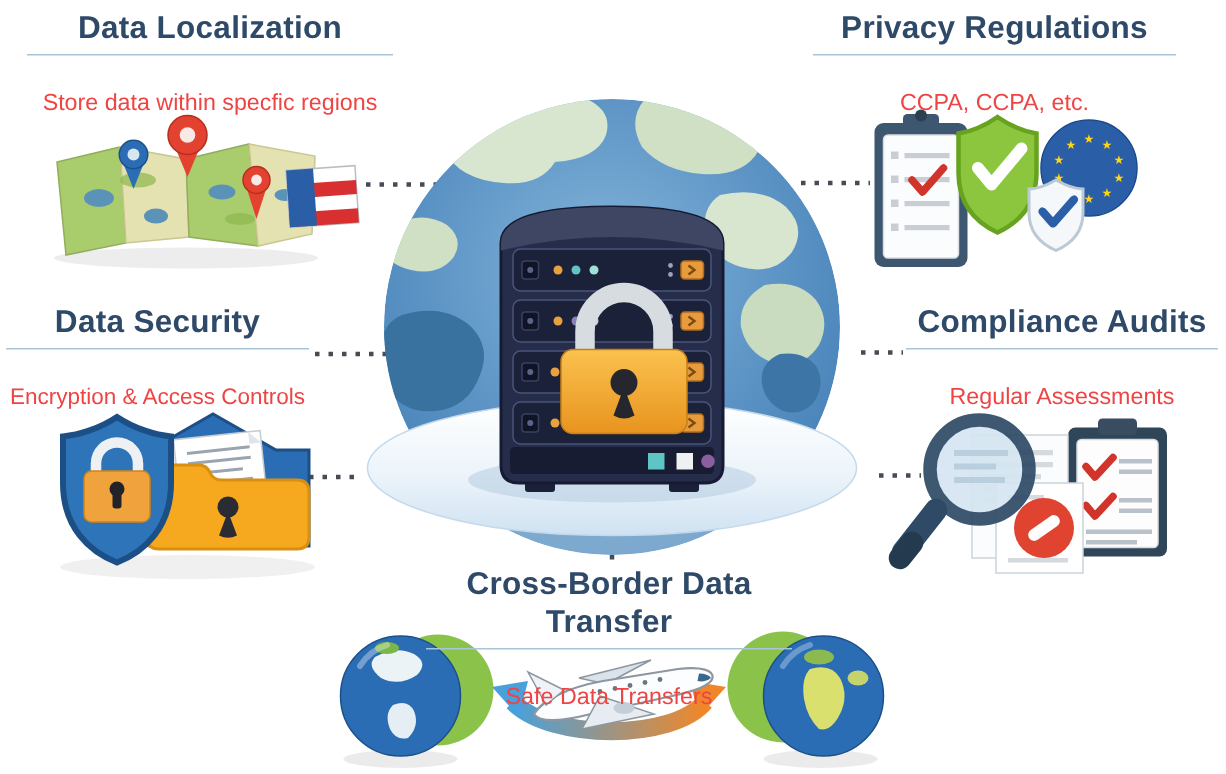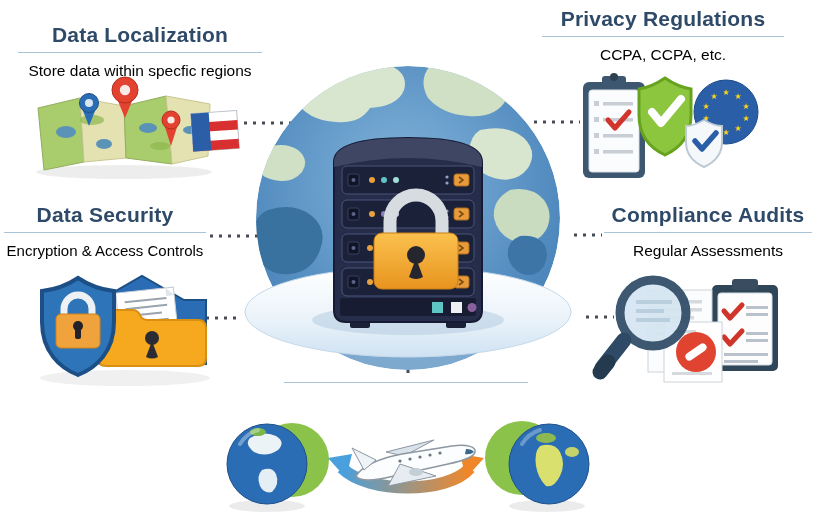--- a/index.html
+++ b/index.html
@@ -3,22 +3,22 @@
 <meta charset="utf-8">
 <style>
   *{margin:0;padding:0;box-sizing:border-box}
   html,body{background:#ffffff}
   .stage{position:relative;width:817px;height:516px;background:#fff;overflow:hidden;
          font-family:"Liberation Sans",sans-serif}
   .art{position:absolute;left:0;top:0;width:817px;height:516px}
   .sec{position:absolute;text-align:center}
   .sec-title{font-size:21px;font-weight:700;color:#2e4a68;letter-spacing:.2px;line-height:25px}
   .rule{height:1px;background:#a9c4d6;margin-top:5px}
-  .sec-sub{font-size:15.5px;color:#000000;margin-top:9px;line-height:18px}
-  .sec.tl{left:18px;top:22px;width:244px}
+  .sec-sub{font-size:15.5px;color:#ef4444;margin-top:23px;line-height:18px}
+  .sec.tl{left:18px;top:6px;width:244px}
   .sec.tr{left:542px;top:6px;width:242px}
   .sec.ml{left:4px;top:202px;width:202px}
   .sec.ml .sec-sub{font-size:15px}
   .sec.mr{left:604px;top:202px;width:208px}
   .sec.bc{left:266px;top:377px;width:280px}
   .sec.bc .rule{width:244px;margin:5px auto 0}
 </style>
 </head>
 <body>
 
@@ -347,16 +347,18 @@
     <div class="sec-sub">Regular Assessments</div>
   </div>
 
   <div class="sec ml">
     <div class="sec-title">Data Security</div>
     <div class="rule"></div>
     <div class="sec-sub">Encryption &amp; Access Controls</div>
   </div>
 
   <div class="sec bc">
-    <div class="rule"></div>
+    <div class="sec-title">Cross-Border Data Transfer</div>
+    <div class="rule"></div>
+    <div class="sec-sub">Safe Data Transfers</div>
   </div>
 
 </div>
 
 </body></html>

